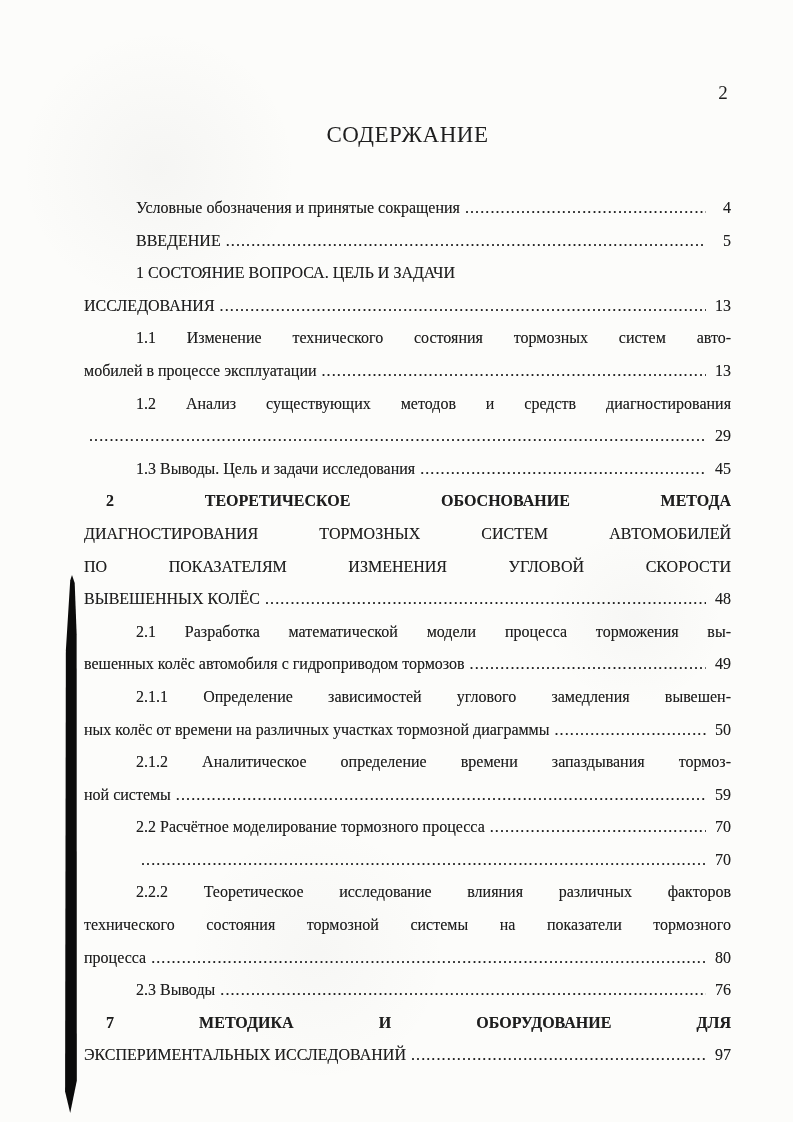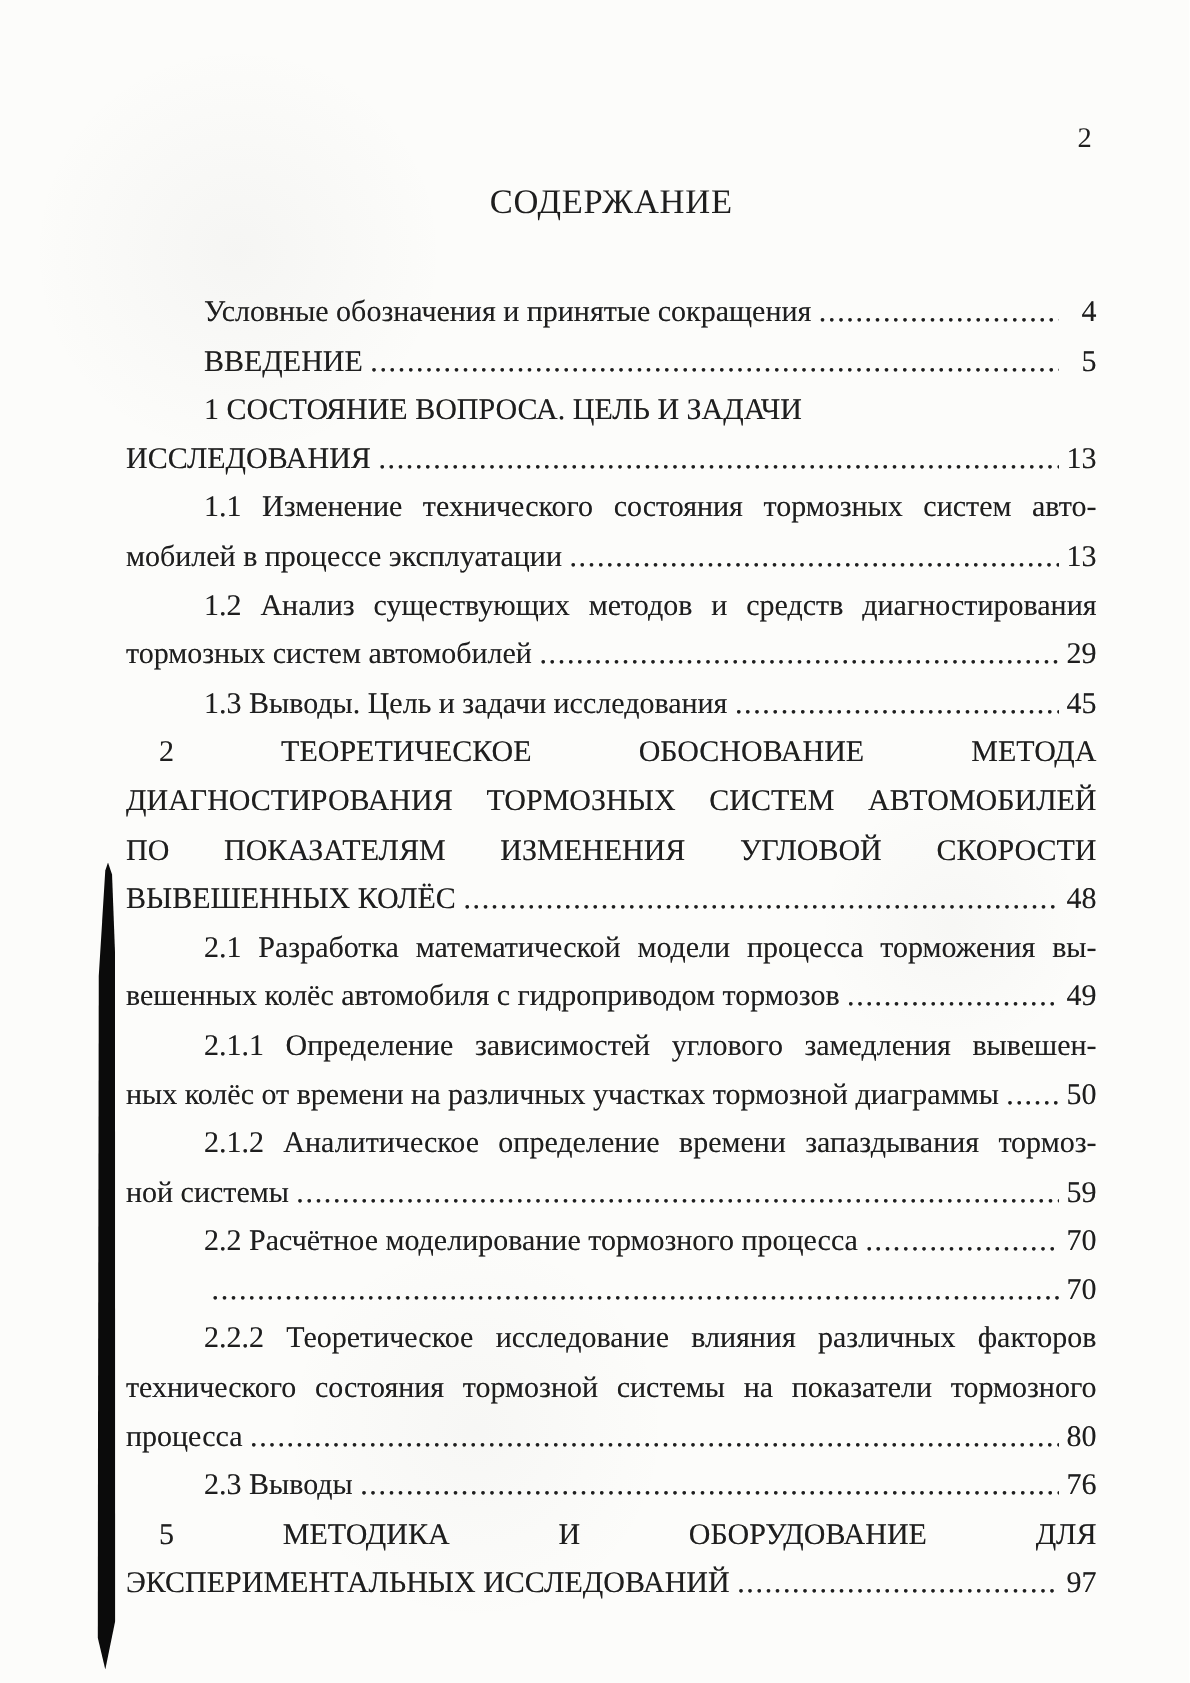--- a/index.html
+++ b/index.html
@@ -44,31 +44,31 @@
     width: 647px;
     text-align: center;
     font-size: 23px;
     letter-spacing: 0.5px;
   }
   .content {
     position: absolute;
     left: 84px;
     top: 192px;
     width: 647px;
-    font-size: 20px;
+    font-size: 16px;
   }
   .line {
     display: flex;
     align-items: baseline;
     height: 32.6px;
     line-height: 32.6px;
     text-shadow: 0 0 0.4px rgba(20,20,20,0.45);
   }
   .line.indent { padding-left: 52px; }
-  .line.indent-sm { padding-left: 22px; }
+  .line.indent-sm { padding-left: 22px; font-weight: bold; }
   .line.stretch {
     display: block;
     text-align: justify;
     text-align-last: justify;
   }
   .txt { white-space: nowrap; }
   .dots {
     flex: 1 1 auto;
     overflow: hidden;
     white-space: nowrap;
@@ -124,21 +124,20 @@
         <span class="pg">13</span>
       </div>
       <div class="line indent stretch"><span class="txt">1.1 Изменение технического состояния тормозных систем авто-</span></div>
       <div class="line">
         <span class="txt">мобилей в процессе эксплуатации</span>
         <span class="dots"></span>
         <span class="pg">13</span>
       </div>
       <div class="line indent stretch"><span class="txt">1.2 Анализ существующих методов и средств диагностирования</span></div>
       <div class="line">
-        <span class="txt">тормозных систем автомобилей</span>
         <span class="dots"></span>
         <span class="pg">29</span>
       </div>
       <div class="line indent">
         <span class="txt">1.3 Выводы. Цель и задачи исследования</span>
         <span class="dots"></span>
         <span class="pg">45</span>
       </div>
       <div class="line indent-sm stretch"><span class="txt">2 ТЕОРЕТИЧЕСКОЕ ОБОСНОВАНИЕ МЕТОДА</span></div>
       <div class="line stretch"><span class="txt">ДИАГНОСТИРОВАНИЯ ТОРМОЗНЫХ СИСТЕМ АВТОМОБИЛЕЙ</span></div>
@@ -180,21 +179,21 @@
       <div class="line">
         <span class="txt">процесса</span>
         <span class="dots"></span>
         <span class="pg">80</span>
       </div>
       <div class="line indent">
         <span class="txt">2.3 Выводы</span>
         <span class="dots"></span>
         <span class="pg">76</span>
       </div>
-      <div class="line indent-sm stretch"><span class="txt">5 МЕТОДИКА И ОБОРУДОВАНИЕ ДЛЯ</span></div>
+      <div class="line indent-sm stretch"><span class="txt">7 МЕТОДИКА И ОБОРУДОВАНИЕ ДЛЯ</span></div>
       <div class="line">
         <span class="txt">ЭКСПЕРИМЕНТАЛЬНЫХ ИССЛЕДОВАНИЙ</span>
         <span class="dots"></span>
         <span class="pg">97</span>
       </div>
     </div>
 
   <div class="scan-bar" style="background: rgb(11, 11, 11);"></div>
 </div>
 

